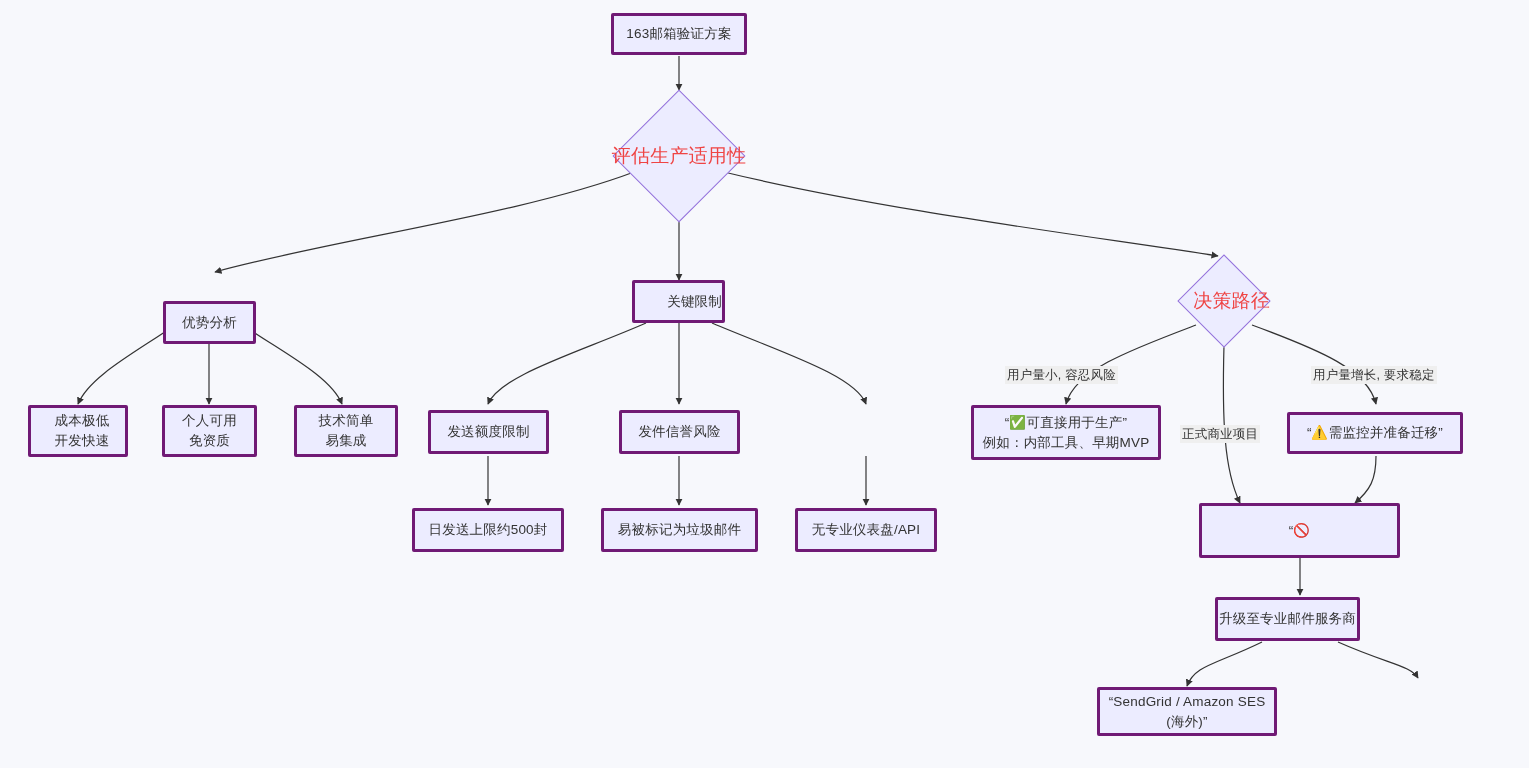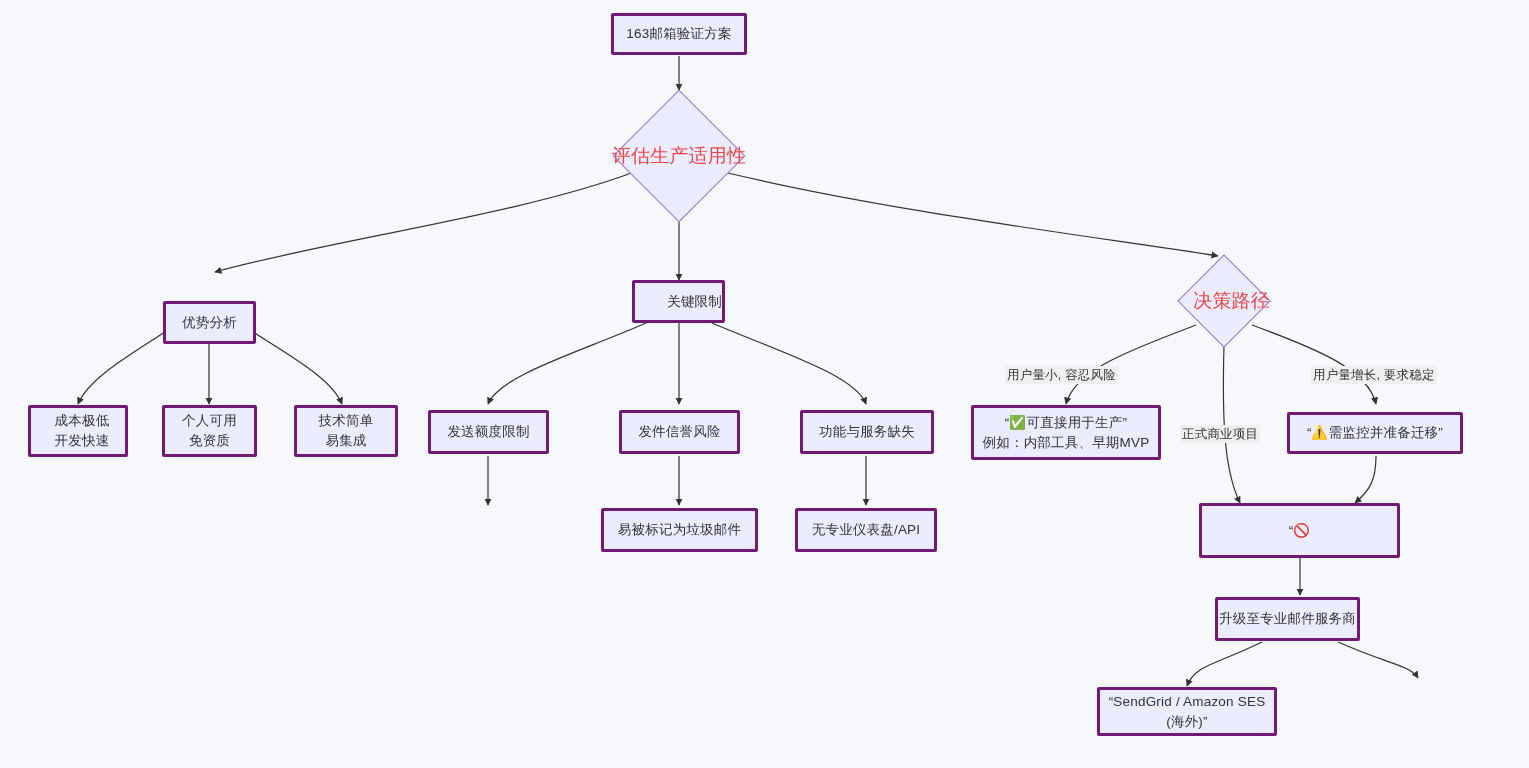--- a/index.html
+++ b/index.html
@@ -168,24 +168,24 @@
     <span>技术简单
 易集成</span>
   </div>
 
   <div class="node" style="left:428px; top:410px; width:121px; height:44px;">
     <span>发送额度限制</span>
   </div>
   <div class="node" style="left:619px; top:410px; width:121px; height:44px;">
     <span>发件信誉风险</span>
   </div>
-  <div class="node" style="left:800px; top:410px; width:134px; height:44px;">
-    <span>功能与服务缺失</span>
-  </div>
-
+
+  <div class="node" style="left:412px; top:508px; width:152px; height:44px;">
+    <span>日发送上限约500封</span>
+  </div>
   <div class="node" style="left:601px; top:508px; width:157px; height:44px;">
     <span>易被标记为垃圾邮件</span>
   </div>
   <div class="node" style="left:795px; top:508px; width:142px; height:44px;text-align:right;">
     <span>无专业仪表盘/API</span>
   </div>
 
   <div class="edge-label" style="left:1005px; top:366px;">
     <span>用户量小, 容忍风险</span>
   </div>

